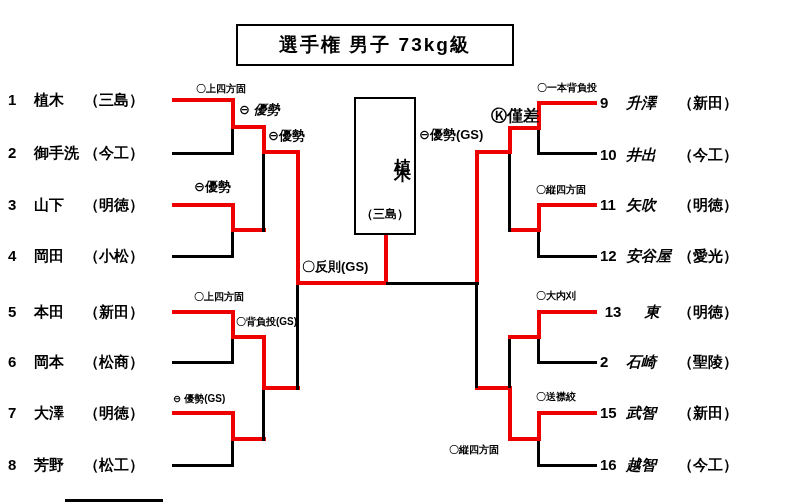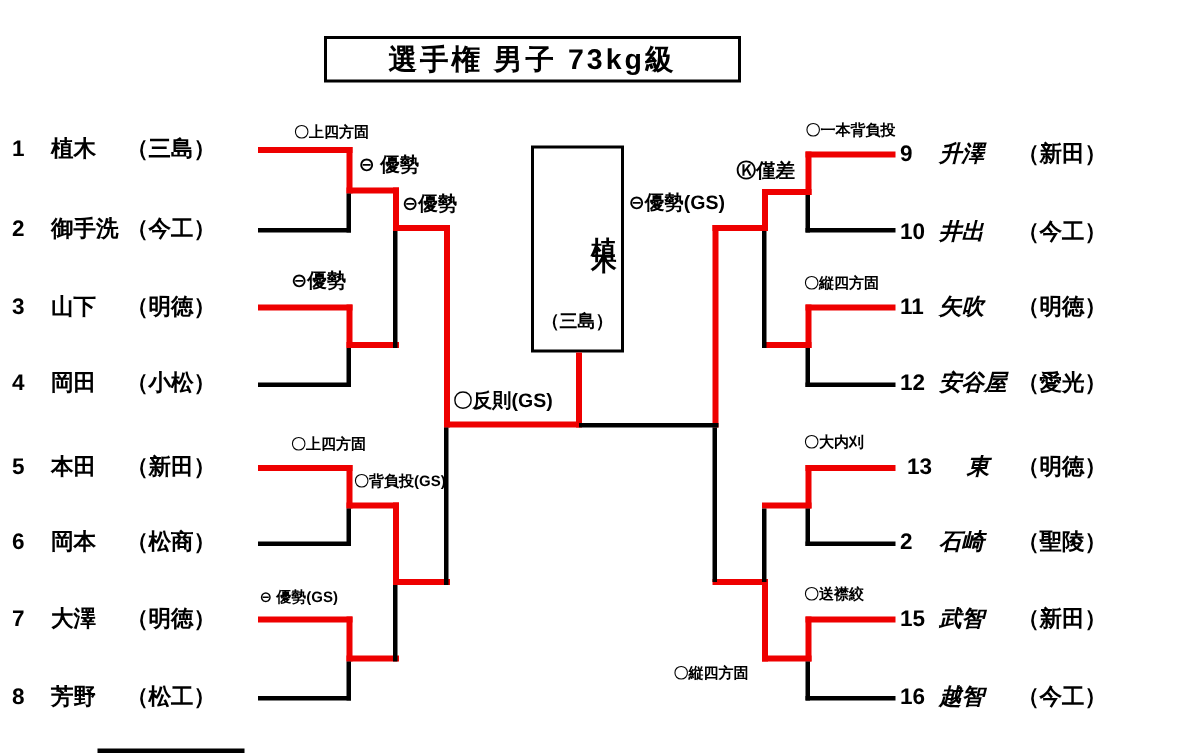--- a/index.html
+++ b/index.html
@@ -1,19 +1,19 @@
 <!DOCTYPE html>
 <html><head>
 <meta charset="utf-8">
 <style>
   html,body{margin:0;padding:0;background:#ffffff;}
   body{font-family:"Liberation Sans","DejaVu Sans",sans-serif;}
   #canvas{position:relative;width:792px;height:503px;background:#ffffff;overflow:hidden;}
   .seg{position:absolute;}
-  .title-box{position:absolute;left:216px;top:24px;width:278px;height:31px;border:2px solid #000;
+  .title-box{position:absolute;left:236px;top:24px;width:278px;height:42px;border:2px solid #000;
     display:flex;align-items:center;justify-content:center;box-sizing:border-box;}
   .title-box span{font-size:19px;font-weight:bold;letter-spacing:2px;color:#000;}
   .champion-box{position:absolute;left:354px;top:97px;width:62px;height:138px;border:2px solid #000;
     box-sizing:border-box;}
   .champ-name{position:absolute;top:12px;left:0;width:100%;text-align:center;
     writing-mode:vertical-rl;text-orientation:upright;font-size:17px;font-weight:bold;
     letter-spacing:7px;left:50%;transform:translateX(-50%);height:80px;}
   .champ-school{position:absolute;bottom:10px;left:0;width:100%;text-align:center;font-size:12px;font-weight:bold;}
   .prow{position:absolute;display:flex;height:22px;line-height:22px;font-size:15px;font-weight:bold;color:#000;white-space:nowrap;}
   .prow .num{display:inline-block;width:26px;}
@@ -172,28 +172,28 @@
         <span class="school">（新田）</span>
       </div>
       <div class="prow side-r" style="left: 600px; top: 454px;">
         <span class="num">16</span>
         <span class="pname">越智</span>
         <span class="school">（今工）</span>
       </div>
     </div>
   <div id="annotations-layer">
       <div class="anno" style="left: 196px; top: 83px; font-size: 10px;">〇上四方固</div>
-      <div class="anno" style="left: 239px; top: 103px; font-size: 13px;">⊖ 優勢</div>
+      <div class="anno" style="left: 239px; top: 103px; font-size: 13px; font-style: italic;">⊖ 優勢</div>
       <div class="anno" style="left: 268px; top: 129px; font-size: 13px;">⊖優勢</div>
       <div class="anno" style="left: 194px; top: 180px; font-size: 13px;">⊖優勢</div>
       <div class="anno" style="left: 194px; top: 291px; font-size: 10px;">〇上四方固</div>
       <div class="anno" style="left: 236px; top: 316px; font-size: 10px;">〇背負投(GS)</div>
       <div class="anno" style="left: 173px; top: 393px; font-size: 10px;">⊖ 優勢(GS)</div>
       <div class="anno" style="left: 302px; top: 260px; font-size: 13px;">〇反則(GS)</div>
       <div class="anno" style="left: 537px; top: 82px; font-size: 10px;">〇一本背負投</div>
-      <div class="anno" style="left: 491px; top: 107px; font-size: 13px;">Ⓚ僅差</div>
+      <div class="anno" style="left: 491px; top: 107px; font-size: 16px;">Ⓚ僅差</div>
       <div class="anno" style="left: 419px; top: 128px; font-size: 13px;">⊖優勢(GS)</div>
       <div class="anno" style="left: 536px; top: 184px; font-size: 10px;">〇縦四方固</div>
       <div class="anno" style="left: 536px; top: 290px; font-size: 10px;">〇大内刈</div>
       <div class="anno" style="left: 536px; top: 391px; font-size: 10px;">〇送襟絞</div>
       <div class="anno" style="left: 449px; top: 444px; font-size: 10px;">〇縦四方固</div>
     </div>
 </div>
 
 </body></html>

